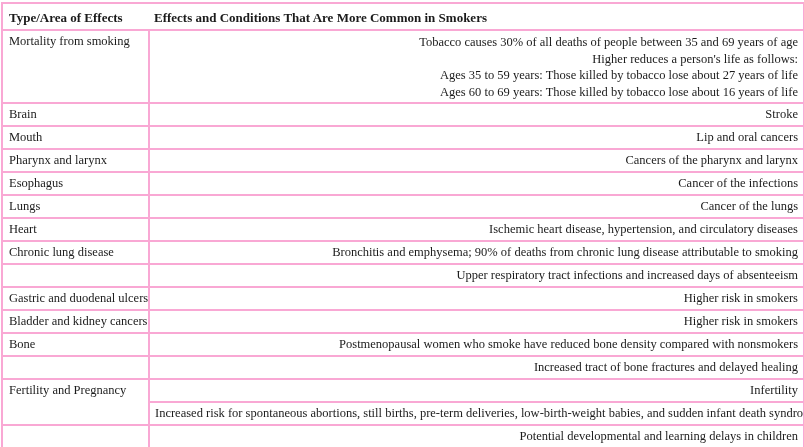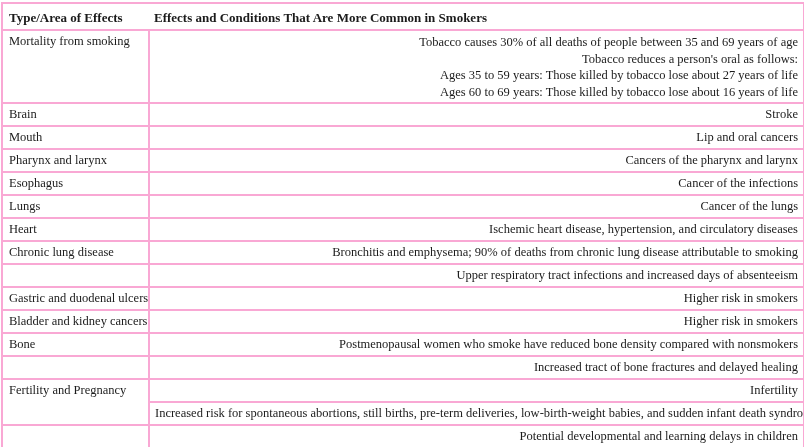--- a/index.html
+++ b/index.html
@@ -64,21 +64,21 @@
       <tr>
         <th class="h1">Type/Area of Effects</th>
         <th class="h2">Effects and Conditions That Are More Common in Smokers</th>
       </tr>
     </thead>
     <tbody>
         <tr class="tall">
           <td class="col-type">Mortality from smoking</td>
           <td class="col-effects">
             <div class="line">Tobacco causes 30% of all deaths of people between 35 and 69 years of age</div>
-            <div class="line ind1">Tobacco reduces a person's oral as follows:</div>
+            <div class="line ind1">Higher reduces a person's life as follows:</div>
             <div class="line ind1">Ages 35 to 59 years: Those killed by tobacco lose about 27 years of life</div>
             <div class="line ind1">Ages 60 to 69 years: Those killed by tobacco lose about 16 years of life</div>
           </td>
         </tr>
         <tr>
           <td class="col-type">Brain</td>
           <td class="col-effects">Stroke</td>
         </tr>
         <tr>
           <td class="col-type">Mouth</td>

